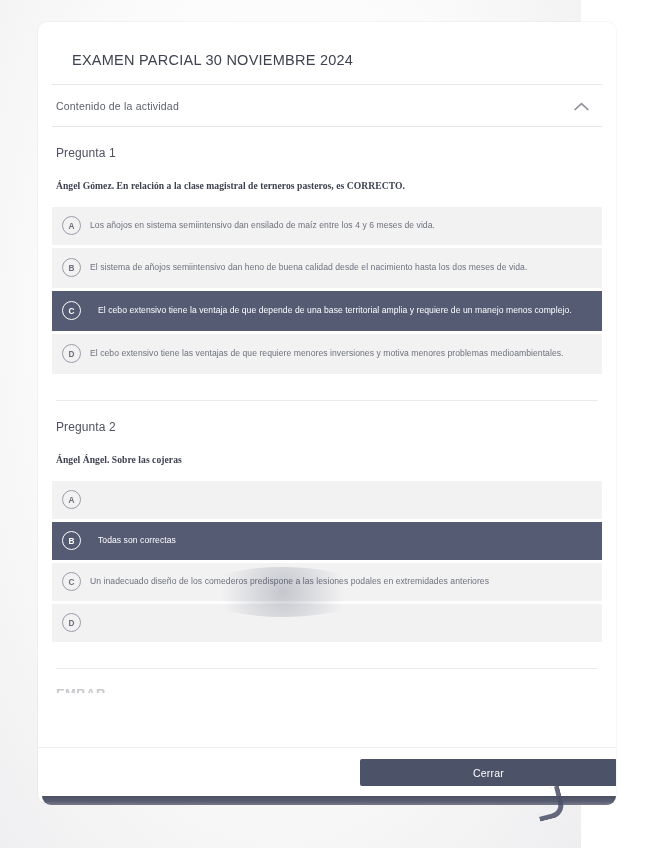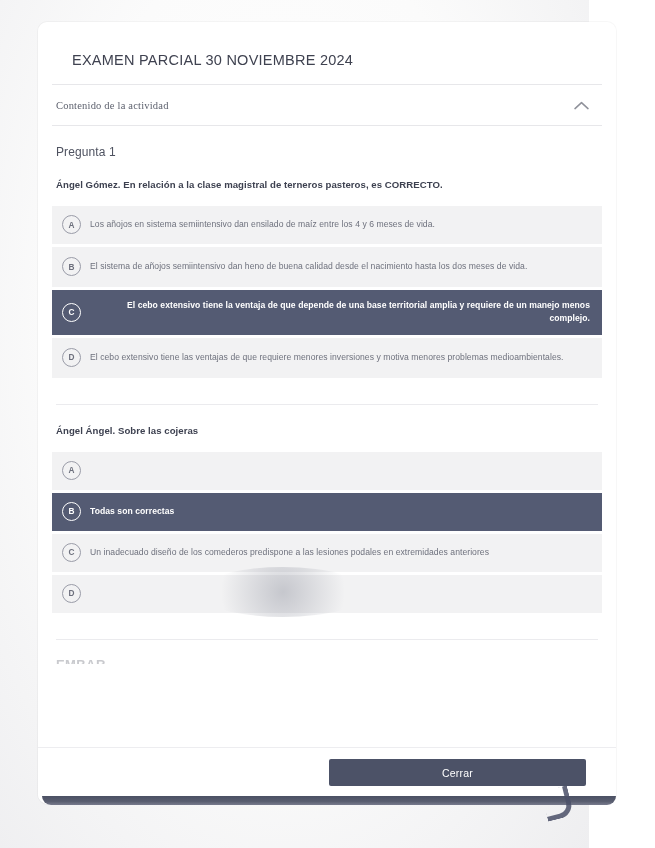--- a/index.html
+++ b/index.html
@@ -16,21 +16,20 @@
     -webkit-font-smoothing: antialiased;
   }
 
   
   #page {
     position: relative;
     width: 581px;
     height: 848px;
     background:
       radial-gradient(ellipse at 48% 38%, #ffffff 0%, #fbfbfb 52%, #f4f4f5 78%, #eeeef0 100%);
-    padding-left: 8px;
   }
 
   
   #card {
     position: absolute;
     left: 38px;
     top: 22px;
     width: 578px;
     height: 782px;
     background: #ffffff;
@@ -74,21 +73,20 @@
     height: 1px;
     background: #e7e7ea;
     margin: 0 14px;
   }
 
   .accordion-head {
     display: flex;
     align-items: center;
     justify-content: space-between;
     padding: 15px 26px 14px 18px;
-    font-family: Liberation Serif, serif;
   }
   .accordion-label {
     font-size: 10.5px;
     color: #5b5f6c;
     letter-spacing: 0.2px;
   }
   .chevron {
     width: 17px;
     height: 11px;
     flex: none;
@@ -111,20 +109,21 @@
     padding: 19px 4px 0 4px;
     letter-spacing: 0.1px;
   }
   .q-statement {
     font-size: 9.6px;
     font-weight: bold;
     color: #3d4150;
     padding: 20px 4px 14px 4px;
     letter-spacing: 0.05px;
     line-height: 1.35;
+    font-family: Liberation Serif, serif;
   }
 
   .options { display: block; }
 
   .option {
     display: flex;
     align-items: center;
     gap: 9px;
     background: #f2f2f3;
     padding: 8px 12px 8px 10px;
@@ -153,25 +152,25 @@
   .option.selected .badge {
     border-color: #ffffff;
     color: #ffffff;
   }
 
   .opt-text {
     font-size: 8.6px;
     color: #6e717d;
     line-height: 1.55;
     letter-spacing: 0.05px;
-    text-align: right;
   }
   .option.selected .opt-text {
     color: #ffffff;
-    font-weight: bold;
+    font-weight: normal;
+    margin-left: 8px;
   }
 
   .q-divider {
     height: 1px;
     background: #ebebee;
     margin: 26px 4px 0 4px;
   }
 
   
   .clipped-text {
@@ -189,21 +188,21 @@
     position: absolute;
     left: 0;
     bottom: 0;
     width: 578px;
     height: 56px;
     background: #ffffff;
     border-top: 1px solid #ededf0;
   }
   .btn-close {
     position: absolute;
-    left: 291px;
+    left: 322px;
     top: 11px;
     width: 257px;
     height: 27px;
     background: #4c5267;
     color: #ffffff;
     font-size: 10.5px;
     border: none;
     border-radius: 2px;
     display: flex;
     align-items: center;
@@ -274,20 +273,21 @@
           <div class="option tall">
             <span class="badge">D</span>
             <span class="opt-text">El cebo extensivo tiene las ventajas de que requiere menores inversiones y motiva menores problemas medioambientales.</span>
           </div>
 
         </div>
         <div class="q-divider"></div>
       </div>
 
       <div class="question-block">
+        <div class="q-heading">Pregunta 2</div>
         <div class="q-statement">Ángel Ángel. Sobre las cojeras</div>
         <div class="options">
 
           <div class="option">
             <span class="badge">A</span>
           </div>
 
           <div class="option selected">
             <span class="badge">B</span>
             <span class="opt-text">Todas son correctas</span>

